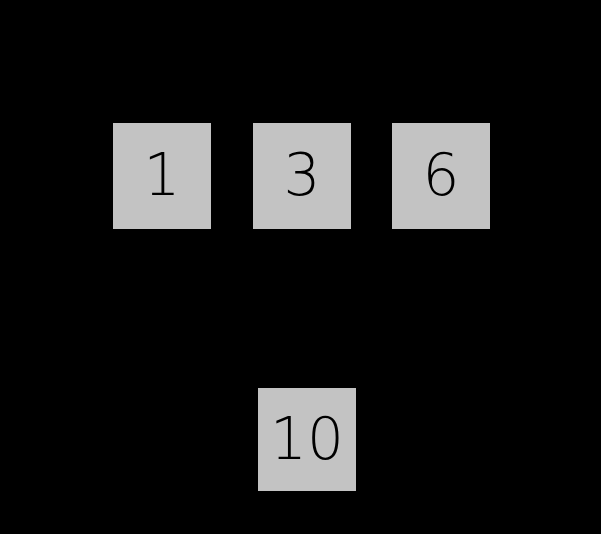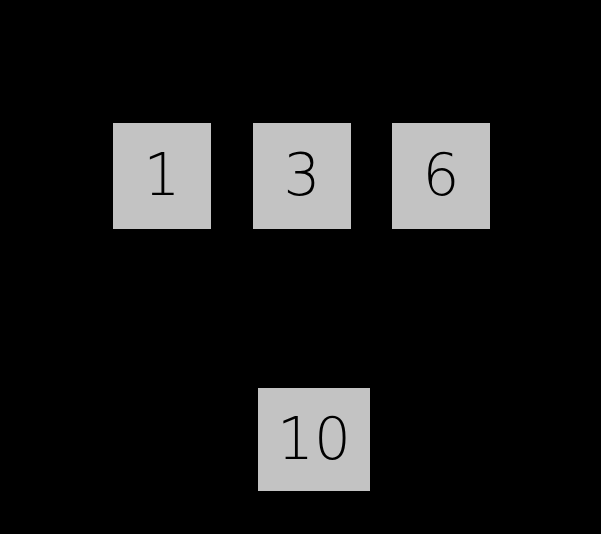--- a/index.html
+++ b/index.html
@@ -27,21 +27,21 @@
     font-weight: 300;
     line-height: 1;
     letter-spacing: 0px;
     box-sizing: border-box;
   }
   
   #node-1  { left: 113px; top: 123px; width: 98px;  height: 106px; }
   #node-3  { left: 253px; top: 123px; width: 98px;  height: 106px; }
   #node-6  { left: 392px; top: 123px; width: 98px;  height: 106px; }
   
-  #node-10 { left: 258px; top: 388px; width: 112px;  height: 103px; }
+  #node-10 { left: 258px; top: 388px; width: 98px;  height: 103px; }
 
   .node-label {
     display: block;
     transform: translateY(-1px);
     white-space: nowrap;
   }
 </style>
 </head>
 <body>
 

